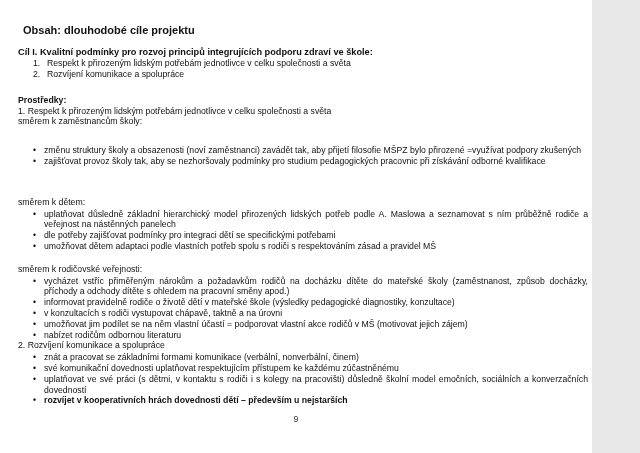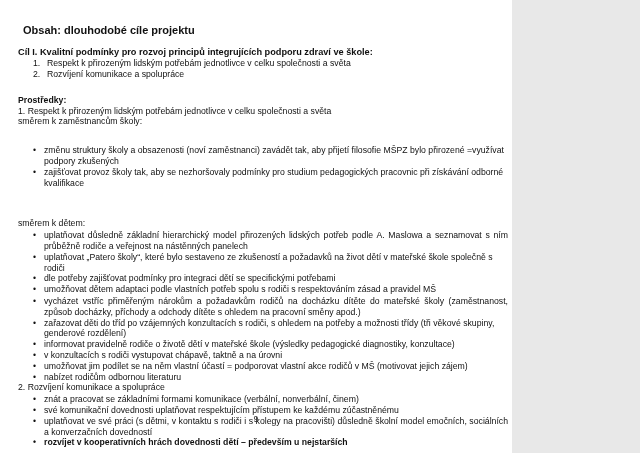--- a/index.html
+++ b/index.html
@@ -1,18 +1,18 @@
 <!DOCTYPE html>
 <html><head>
 <meta charset="utf-8">
 <style>
   html,body{margin:0;padding:0;background:#e8e8e8;}
   .page{
     position:relative;
-    width:512px;height:453px;
+    width:592px;height:453px;
     background:#ffffff;
     overflow:hidden;
     font-family:"Liberation Sans", sans-serif;
     color:#111;
     box-sizing:border-box;
     padding:24px 4px 0 18px;
     font-size:8.7px;
     line-height:10.8px;
   }
   .title{
@@ -93,28 +93,27 @@
 
   <p class="group-label">směrem k zaměstnancům školy:</p>
   <ul class="bullets first">
     <li>změnu struktury školy a obsazenosti (noví zaměstnanci) zavádět tak, aby přijetí filosofie MŠPZ bylo přirozené =využívat podpory zkušených</li>
     <li>zajišťovat provoz školy tak, aby se nezhoršovaly podmínky pro studium pedagogických pracovnic při získávání odborné kvalifikace</li>
   </ul>
 
   <p class="group-label gap-lg">směrem k dětem:</p>
   <ul class="bullets">
     <li class="just">uplatňovat důsledně základní hierarchický model přirozených lidských potřeb podle A. Maslowa a seznamovat s ním průběžně rodiče a veřejnost na nástěnných panelech</li>
-    <li>uplatňovat „Patero školy“, které bylo sestaveno ze zkušeností a požadavků na život dětí v mateřské škole společně s rodiči</li>
     <li>dle potřeby zajišťovat podmínky pro integraci dětí se specifickými potřebami</li>
     <li>umožňovat dětem adaptaci podle vlastních potřeb spolu s rodiči s respektováním zásad a pravidel MŠ</li>
   </ul>
 
+  <p class="group-label gap-md">směrem k rodičovské veřejnosti:</p>
   <ul class="bullets">
     <li class="just">vycházet vstříc přiměřeným nárokům a požadavkům rodičů na docházku dítěte do mateřské školy (zaměstnanost, způsob docházky, příchody a odchody dítěte s ohledem na pracovní směny apod.)</li>
-    <li>zařazovat děti do tříd po vzájemných konzultacích s rodiči, s ohledem na potřeby a možnosti třídy (tři věkové skupiny, genderové rozdělení)</li>
     <li>informovat pravidelně rodiče o životě dětí v mateřské škole (výsledky pedagogické diagnostiky, konzultace)</li>
     <li>v konzultacích s rodiči vystupovat chápavě, taktně a na úrovni</li>
     <li>umožňovat jim podílet se na něm vlastní účastí = podporovat vlastní akce rodičů v MŠ (motivovat jejich zájem)</li>
     <li>nabízet rodičům odbornou literaturu</li>
   </ul>
 
   <p class="para">2. Rozvíjení komunikace a spolupráce</p>
   <ul class="bullets">
     <li>znát a pracovat se základními formami komunikace (verbální, nonverbální, činem)</li>
     <li>své komunikační dovednosti uplatňovat respektujícím přístupem ke každému zúčastněnému</li>

